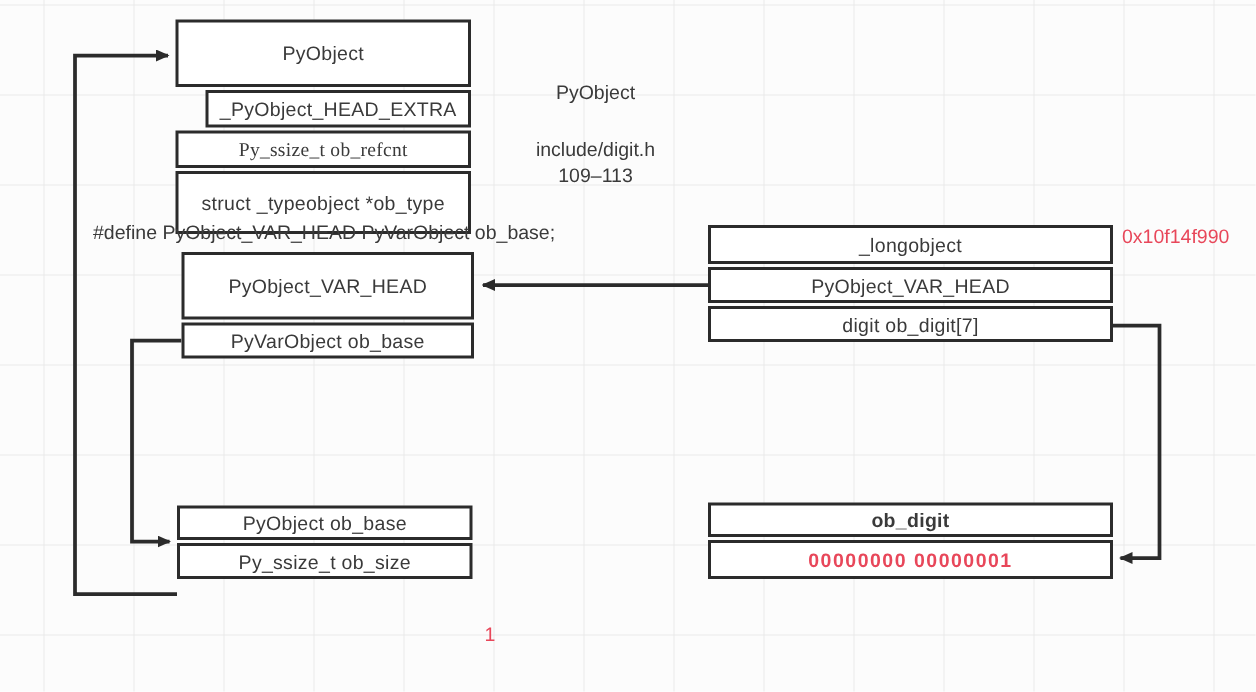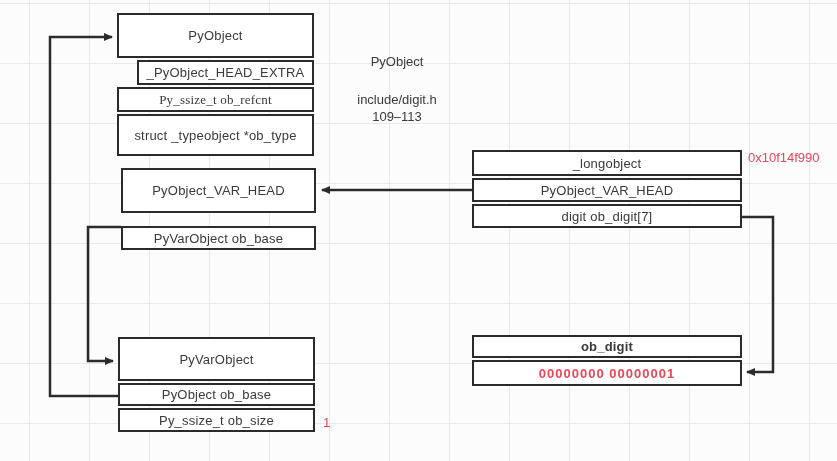--- a/index.html
+++ b/index.html
@@ -91,36 +91,36 @@
     <div class="cell" style="height:42px;text-align:center;">struct _typeobject *ob_type</div>
   </div>
 
   <div class="note" style="left:332px; top:53px; width:130px;">
     <div>PyObject</div>
     <div style="height:21px;"></div>
     <div>include/digit.h</div>
     <div>109–113</div>
   </div>
 
+  <div class="free-text" style="left:62px; top:147px;">#define PyObject_VAR_HEAD PyVarObject ob_base;</div>
 
   <div class="struct-box" style="left:121px; top:168px; width:195px;">
     <div class="cell" style="height:45px;">PyObject_VAR_HEAD</div>
-    <div class="cell" style="height:24px;margin-top:11px;">PyVarObject ob_base</div>
+    <div class="cell" style="height:24px;">PyVarObject ob_base</div>
   </div>
 
   <div class="struct-box" style="left:472px; top:150px; width:270px;">
     <div class="cell" style="height:26px;">_longobject</div>
     <div class="cell" style="height:24px;">PyObject_VAR_HEAD</div>
     <div class="cell" style="height:24px;">digit ob_digit[7]</div>
   </div>
 
   <div class="free-text red" style="left:748px; top:150px;">0x10f14f990</div>
 
   <div class="struct-box" style="left:118px; top:337px; width:197px;">
-    <div class="cell" style="height:44px;">PyVarObject</div>
     <div class="cell" style="height:23px;">PyObject ob_base</div>
     <div class="cell" style="height:24px;">Py_ssize_t ob_size</div>
   </div>
 
   <div class="free-text red" style="left:323px; top:415px;">1</div>
 
   <div class="struct-box" style="left:472px; top:335px; width:270px;font-weight:bold;">
     <div class="cell" style="height:23px;">ob_digit</div>
     <div class="cell red" style="height:26px; letter-spacing:1px;">00000000 00000001</div>
   </div>

